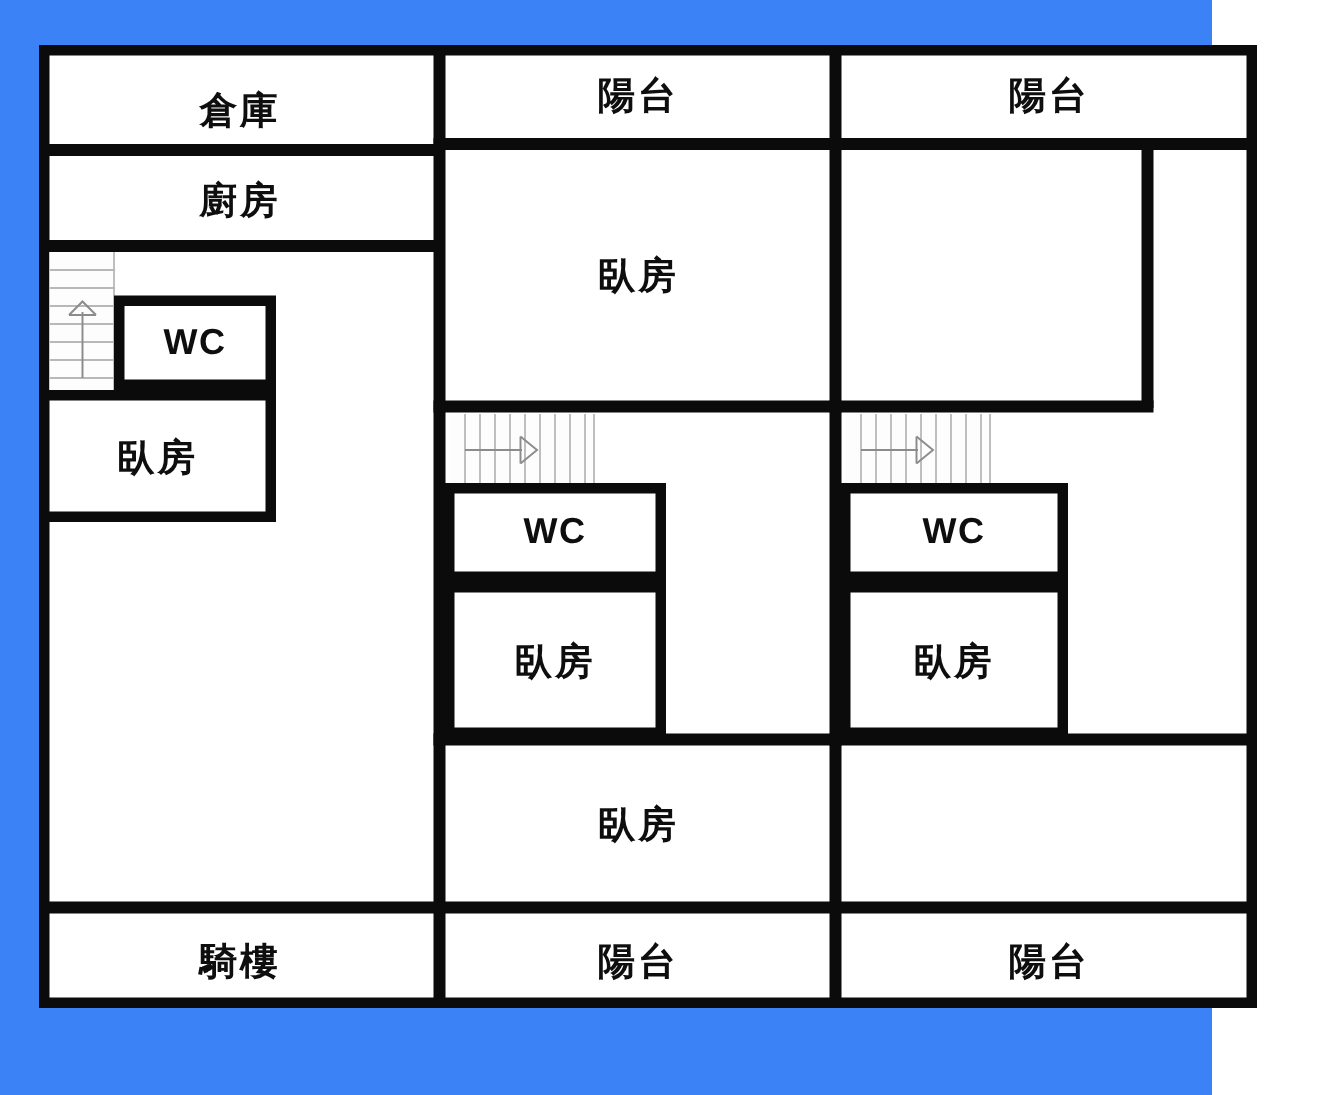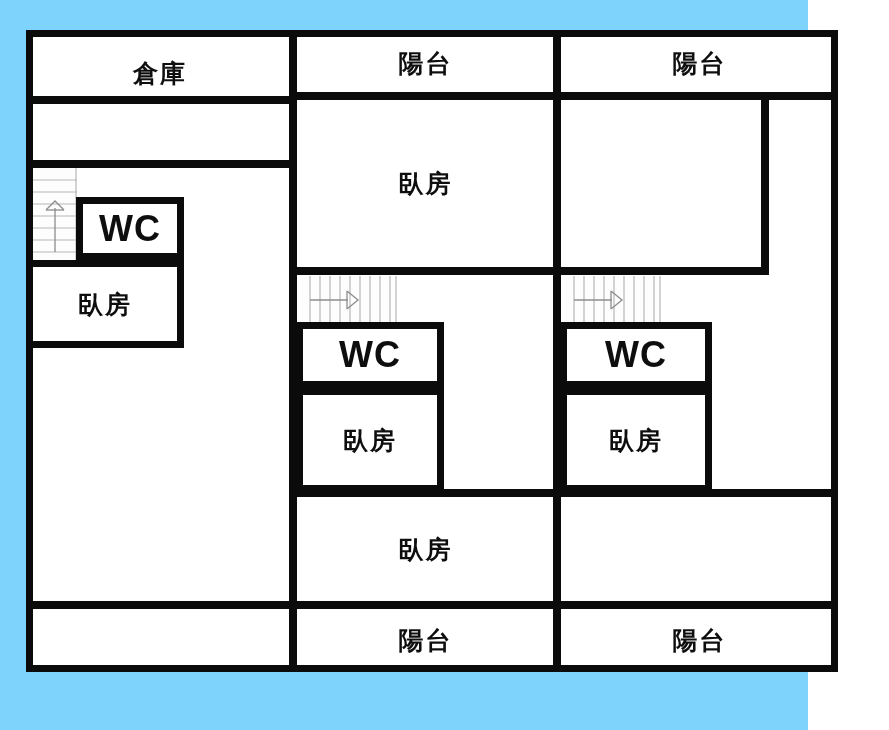--- a/index.html
+++ b/index.html
@@ -10,21 +10,21 @@
   body {
     width: 889px;
     height: 730px;
     font-family: "Liberation Sans", "DejaVu Sans", sans-serif;
     overflow: hidden;
   }
   #floorplan {
     position: relative;
     width: 808px;
     height: 730px;
-    background: #7dd3fc;
+    background: #3b82f6;
   }
   
   .outer-wall {
     position: absolute;
     box-sizing: border-box;
     border: 7px solid #0b0b0b;
     background: #ffffff;
   }
   
   .wall {
@@ -48,21 +48,21 @@
     font-weight: 700;
     text-align: center;
     white-space: nowrap;
     pointer-events: none;
   }
   .label-cjk {
     font-size: 25px;
     letter-spacing: 2px;
   }
   .label-wc {
-    font-size: 36px;
+    font-size: 24px;
     letter-spacing: 1px;
     font-weight: 600;
   }
   
   .stairs {
     position: absolute;
     background: #fdfdfd;
     overflow: hidden;
   }
   .stairs svg { display: block; }
@@ -75,20 +75,21 @@
   <div class="outer-wall" style="left:26px; top:30px; width:812px; height:642px;"></div>
 
   <div class="wall" style="left:289px; top:30px; width:8px; height:642px;"></div>
   <div class="wall" style="left:553px; top:30px; width:8px; height:642px;"></div>
 
   <div class="wall" style="left:26px; top:96px; width:267px; height:8px;"></div>
 
   <div class="wall" style="left:26px; top:160px; width:267px; height:8px;"></div>
 
   <div class="room-label label-cjk" style="left:30px; top:50px; width:260px; height:46px;">倉庫</div>
+  <div class="room-label label-cjk" style="left:30px; top:110px; width:260px; height:46px;">廚房</div>
 
   <div class="stairs" style="left:33px; top:168px; width:44px; height:98px;">
     <svg width="44" height="98" viewBox="0 0 44 98">
       <rect x="0" y="0" width="44" height="98" fill="#fdfdfd"></rect>
       <g stroke="#b8b8b8" stroke-width="1.2">
         <line x1="0" y1="12" x2="44" y2="12"></line>
         <line x1="0" y1="24" x2="44" y2="24"></line>
         <line x1="0" y1="36" x2="44" y2="36"></line>
         <line x1="0" y1="48" x2="44" y2="48"></line>
         <line x1="0" y1="60" x2="44" y2="60"></line>
@@ -106,20 +107,21 @@
 
   <div class="room-box" style="left:76px; top:197px; width:108px; height:63px;"></div>
   <div class="room-label label-wc" style="left:76px; top:197px; width:108px; height:63px;">WC</div>
 
   <div class="room-box" style="left:26px; top:260px; width:158px; height:88px;"></div>
   <div class="room-label label-cjk" style="left:34px; top:268px; width:142px; height:72px;">臥房</div>
 
 
   <div class="wall" style="left:26px; top:601px; width:812px; height:8px;"></div>
 
+  <div class="room-label label-cjk" style="left:30px; top:609px; width:260px; height:63px;">騎樓</div>
   <div class="room-label label-cjk" style="left:297px; top:609px; width:257px; height:63px;">陽台</div>
   <div class="room-label label-cjk" style="left:561px; top:609px; width:277px; height:63px;">陽台</div>
 
   <div class="wall" style="left:289px; top:92px; width:272px; height:8px;"></div>
   <div class="room-label label-cjk" style="left:297px; top:34px; width:257px; height:58px;">陽台</div>
 
   <div class="room-label label-cjk" style="left:297px; top:100px; width:257px; height:167px;">臥房</div>
 
   <div class="wall" style="left:289px; top:267px; width:272px; height:8px;"></div>
 

